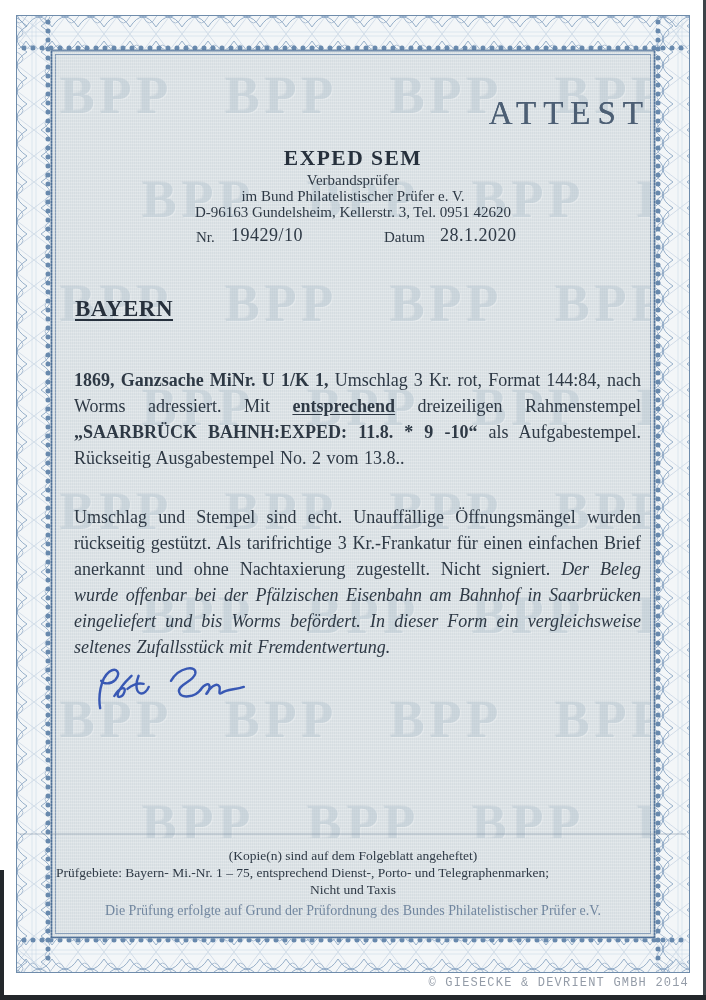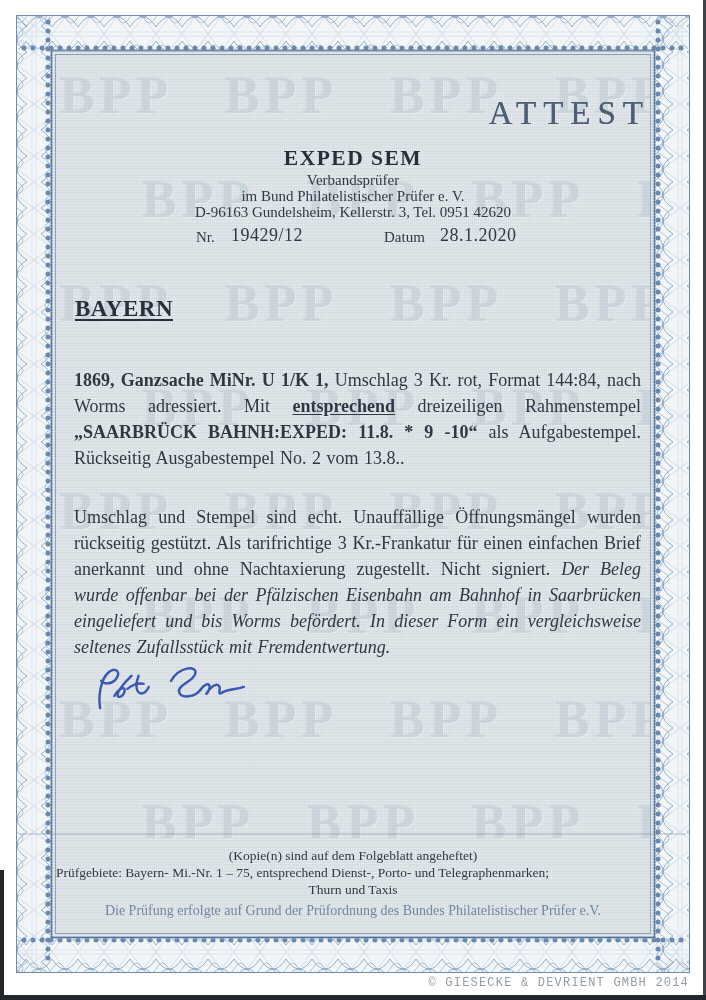--- a/index.html
+++ b/index.html
@@ -159,21 +159,21 @@
     </div>
 
   <div class="abs title">ATTEST</div>
   <div class="abs ex-name">EXPED SEM</div>
   <div class="abs ex-role">Verbandsprüfer</div>
   <div class="abs ex-org">im Bund Philatelistischer Prüfer e. V.</div>
   <div class="abs ex-addr">D-96163 Gundelsheim, Kellerstr. 3, Tel. 0951 42620</div>
 
   <div class="abs meta-row">
     <span class="lbl nr-lbl">Nr.</span>
-    <span class="val nr-val">19429/12</span>
+    <span class="val nr-val">19429/10</span>
     <span class="lbl dt-lbl">Datum</span>
     <span class="val dt-val">28.1.2020</span>
   </div>
 
   <div class="abs region">BAYERN</div>
 
   <p class="abs para para-1"><span class="seg-b">1869, Ganzsache MiNr. U 1/K 1,</span><span> Umschlag 3 Kr. rot, Format 144:84, nach Worms adressiert. Mit </span><span class="seg-b seg-u">entsprechend</span><span> dreizeiligen Rahmenstempel </span><span class="seg-b">„SAARBRÜCK BAHNH:EXPED: 11.8. * 9 -10“</span><span> als Aufgabestempel. Rückseitig Ausgabestempel No. 2 vom 13.8..</span></p>
 
   <p class="abs para para-2"><span>Umschlag und Stempel sind echt. Unauffällige Öffnungsmängel wurden rückseitig gestützt. Als tarifrichtige 3 Kr.-Frankatur für einen einfachen Brief anerkannt und ohne Nachtaxierung zugestellt. Nicht signiert. </span><span class="seg-i">Der Beleg wurde offenbar bei der Pfälzischen Eisenbahn am Bahnhof in Saarbrücken eingeliefert und bis Worms befördert. In dieser Form ein vergleichsweise seltenes Zufallsstück mit Fremdentwertung.</span></p>
 
@@ -185,21 +185,21 @@
       <path d="M52,15 C49,22 49,30 53,32 C57,34 61,29 62,26"></path>
       <path d="M84,20 C92,6 110,4 108,13 C106,21 90,24 92,31 C94,38 108,36 113,29"></path>
       <path d="M113,29 C117,23 123,21 122,27 C121,32 117,35 120,31 C125,24 130,22 132,26 C133,29 130,34 134,32 C139,28 147,29 156,26"></path>
     </g>
   </svg>
 
   <div class="abs fold-line"></div>
 
   <div class="abs foot-1">(Kopie(n) sind auf dem Folgeblatt angeheftet)</div>
   <div class="abs foot-2">Prüfgebiete: Bayern- Mi.-Nr. 1 – 75, entsprechend Dienst-, Porto- und Telegraphenmarken;</div>
-  <div class="abs foot-3">Thurn und Taxis</div>
+  <div class="abs foot-3">Nicht und Taxis</div>
   <div class="abs foot-legal">Die Prüfung erfolgte auf Grund der Prüfordnung des Bundes Philatelistischer Prüfer e.V.</div>
 
   <div class="abs printer-credit">© GIESECKE &amp; DEVRIENT GMBH 2014</div>
 
   <div class="abs edge-right"></div>
   <div class="abs edge-bottom"></div>
   <div class="abs edge-left-low"></div>
 </div>
 
 </body></html>

